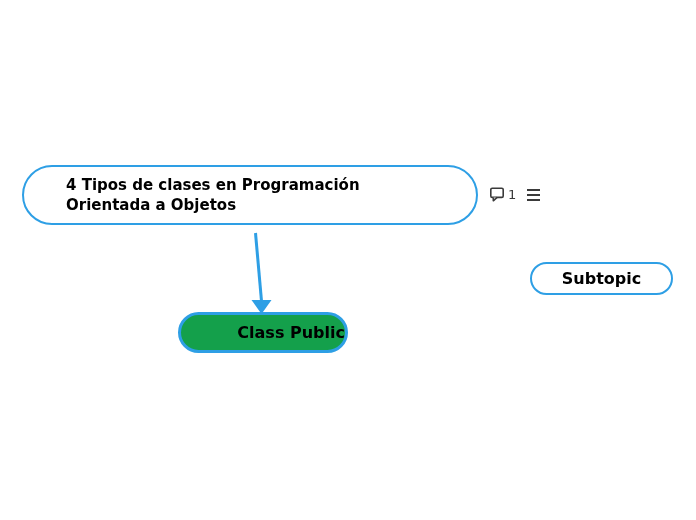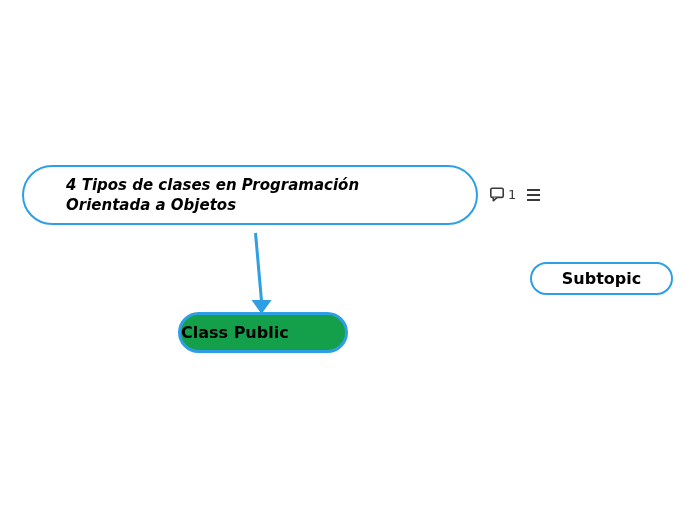--- a/index.html
+++ b/index.html
@@ -35,37 +35,37 @@
   }
 
   .main-topic {
     left: 22px; top: 165px;
     width: 456px; height: 60px;
     border-radius: 30px;
     padding-left: 42px;
     font-size: 15px;
     line-height: 20px;
   }
-  .main-topic .node-label { display: block; width: 340px; font-style: italic; }
+  .main-topic .node-label { display: block; width: 340px; }
 
   .subtopic {
     left: 530px; top: 262px;
     width: 143px; height: 33px;
     border-radius: 22px;
     justify-content: center;
     font-size: 16px;
   }
 
   .green-topic {
     left: 178px; top: 312px;
     width: 170px; height: 41px;
     border-radius: 22px;
     border-width: 3px;
     background: var(--green_fill, #14A04B);
-    justify-content: flex-start;
+    justify-content: flex-end;
     font-size: 16px;
   }
 
   .topic-badges {
     position: absolute;
     left: 489px; top: 186px;
     height: 17px;
     display: flex;
     align-items: center;
     color: var(--icon, #3A3A3A);

